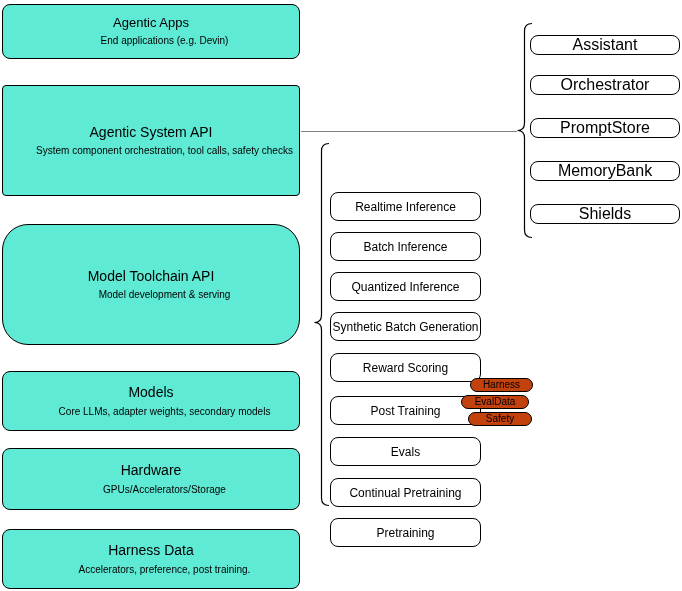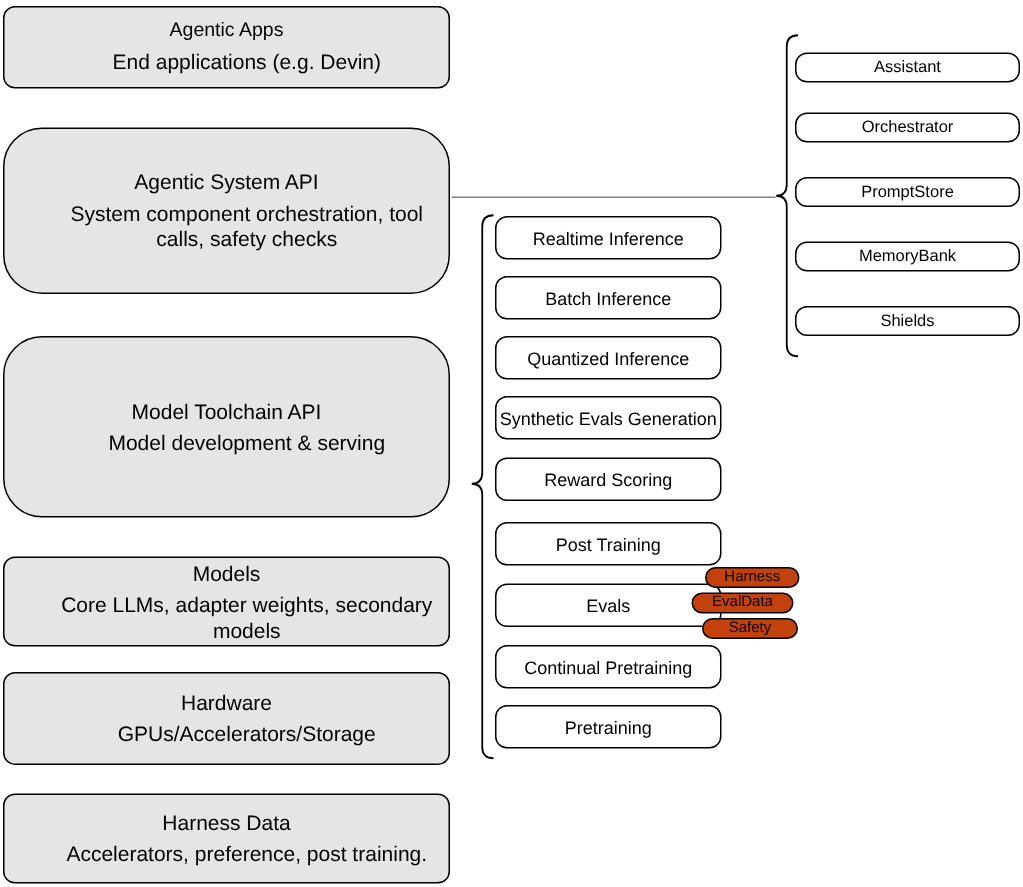--- a/index.html
+++ b/index.html
@@ -16,57 +16,58 @@
   .connectors {
     position: absolute;
     top: 0; left: 0;
     pointer-events: none;
   }
   .lbox {
     position: absolute;
     left: 2px;
     width: 298px;
     border: 1px solid #000000;
-    background: #e5e5e5;
+    background: #5eead4;
     display: flex;
     flex-direction: column;
     align-items: center;
     justify-content: center;
     gap: 5px;
     text-align: center;
   }
   .lbox .t { font-size: 14px; line-height: 1.15; }
   .lbox .t.sm { font-size: 13px; }
-  .lbox .s { font-size: 14px; line-height: 1.2; color: #000000; margin-left: 27px; }
+  .lbox .s { font-size: 10px; line-height: 1.2; color: #000000; margin-left: 27px; }
   .mbox {
     position: absolute;
     left: 330px;
     width: 151px;
     height: 29px;
     border: 1px solid #000000;
     border-radius: 8px;
     background: #ffffff;
     display: flex;
     align-items: center;
     justify-content: center;
     font-size: 12px;
     text-align: center;
+    margin-top: 48px;
   }
   .rbox {
     position: absolute;
     left: 530px;
     width: 150px;
     height: 20px;
     border: 1px solid #000000;
     border-radius: 8px;
     background: #ffffff;
     display: flex;
     align-items: center;
     justify-content: center;
-    font-size: 11px;
+    font-size: 16px;
     text-align: center;
   }
   .pill {
     position: absolute;
     height: 14px;
     border: 1px solid #000000;
     border-radius: 7px;
     background: #c2410c;
     display: flex;
     align-items: center;
@@ -91,21 +92,21 @@
              L 524.5 123 C 524.5 127.5 522.5 130.5 517.5 130.5
              C 522.5 130.5 524.5 133.5 524.5 138
              L 524.5 230 C 524.5 235 527 237.5 532 237.5" fill="none" stroke="#000000" stroke-width="1.2"></path>
   </svg>
 
   <div class="lbox" style="top:4px; height:55px; border-radius:8px;">
     <div class="t sm">Agentic Apps</div>
     <div class="s">End applications (e.g. Devin)</div>
   </div>
 
-  <div class="lbox" style="top:85px; height:111px; border-radius:26px;">
+  <div class="lbox" style="top:85px; height:111px; border-radius:4px;">
     <div class="t">Agentic System API</div>
     <div class="s">System component orchestration, tool calls, safety checks</div>
   </div>
 
   <div class="lbox" style="top:224px; height:121px; border-radius:26px;">
     <div class="t">Model Toolchain API</div>
     <div class="s">Model development &amp; serving</div>
   </div>
 
   <div class="lbox" style="top:371px; height:60px; border-radius:8px;">
@@ -126,21 +127,21 @@
   <div class="mbox" style="top:144px;">
     <span>Realtime Inference</span>
   </div>
   <div class="mbox" style="top:184px;">
     <span>Batch Inference</span>
   </div>
   <div class="mbox" style="top:224px;">
     <span>Quantized Inference</span>
   </div>
   <div class="mbox" style="top:264px;">
-    <span>Synthetic Evals Generation</span>
+    <span>Synthetic Batch Generation</span>
   </div>
   <div class="mbox" style="top:305px;">
     <span>Reward Scoring</span>
   </div>
   <div class="mbox" style="top:348px;">
     <span>Post Training</span>
   </div>
   <div class="mbox" style="top:389px;">
     <span>Evals</span>
   </div>

